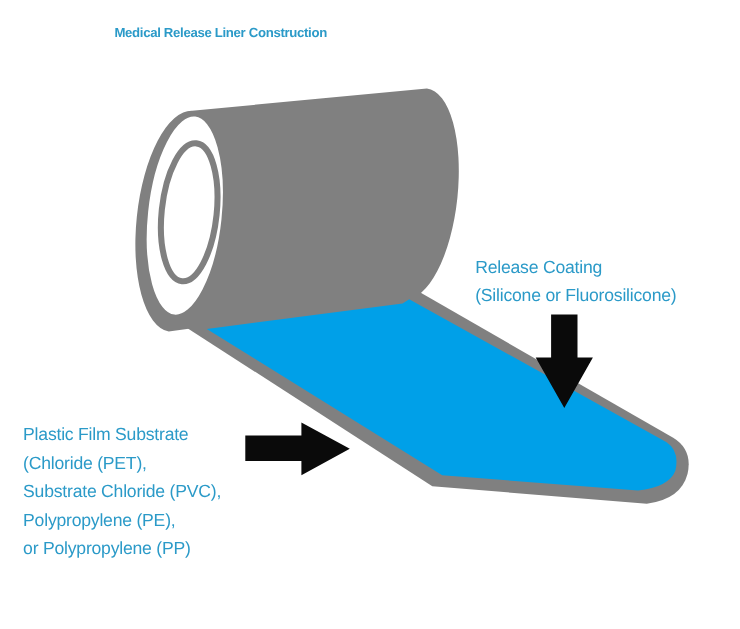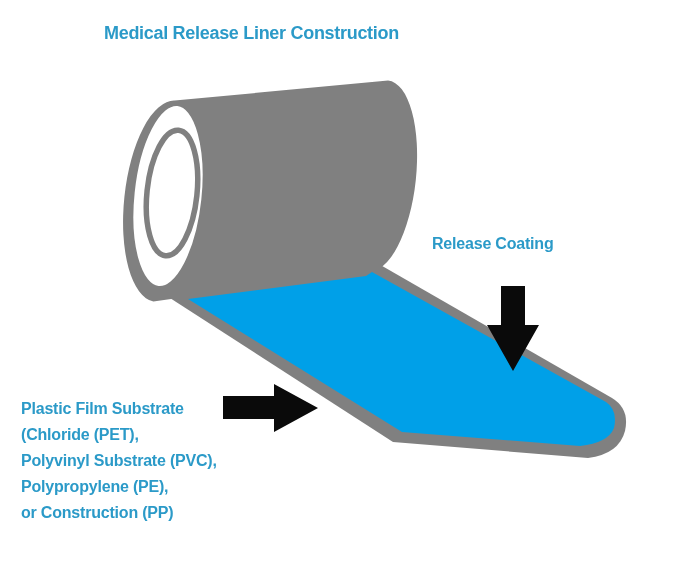--- a/index.html
+++ b/index.html
@@ -17,43 +17,42 @@
   }
   .stage svg {
     position: absolute;
     left: 0;
     top: 0;
   }
   .diagram-title {
     position: absolute;
     left: 104px;
     top: 23px;
-    font-size: 18px;
+    font-size: 12px;
     font-weight: 700;
     letter-spacing: -0.3px;
     color: var(--label-text, #2b9ac8);
     white-space: nowrap;
   }
   .label {
     position: absolute;
     font-size: 16px;
-    font-weight: 700;
+    font-weight: 400;
     letter-spacing: -0.2px;
     line-height: 26px;
     color: var(--label-text, #2b9ac8);
     white-space: nowrap;
   }
   .label-release {
     left: 432px;
     top: 231px;
   }
   .label-substrate {
     left: 21px;
     top: 383px;
-    margin-top: 13px;
   }
 </style>
 </head>
 <body>
 
 <div class="stage">
 
   <svg width="673" height="572" viewBox="0 0 673 572">
 
     <path d="M 156,289 L 377,263 L 612,398 Q 630,409 625,431 Q 619,454 588,458 L 393,442 Z" fill="var(--substrate-gray)"></path>
@@ -68,23 +67,24 @@
 
     <path d="M 501,286 L 525,286 L 525,325 L 539,325 L 513,371 L 487,325 L 501,325 Z" fill="var(--arrow-black)"></path>
 
     <path d="M 223,396 L 274,396 L 274,384 L 318,408 L 274,432 L 274,419 L 223,419 Z" fill="var(--arrow-black)"></path>
   </svg>
 
   <div class="diagram-title">Medical Release Liner Construction</div>
 
   <div class="label label-release">
     <div>Release Coating</div>
+    <div>(Silicone or Fluorosilicone)</div>
   </div>
 
   <div class="label label-substrate">
     <div>Plastic Film Substrate</div>
     <div>(Chloride (PET),</div>
-    <div>Polyvinyl Substrate (PVC),</div>
+    <div>Substrate Chloride (PVC),</div>
     <div>Polypropylene (PE),</div>
-    <div>or Construction (PP)</div>
+    <div>or Polypropylene (PP)</div>
   </div>
 
 </div>
 
 </body></html>

